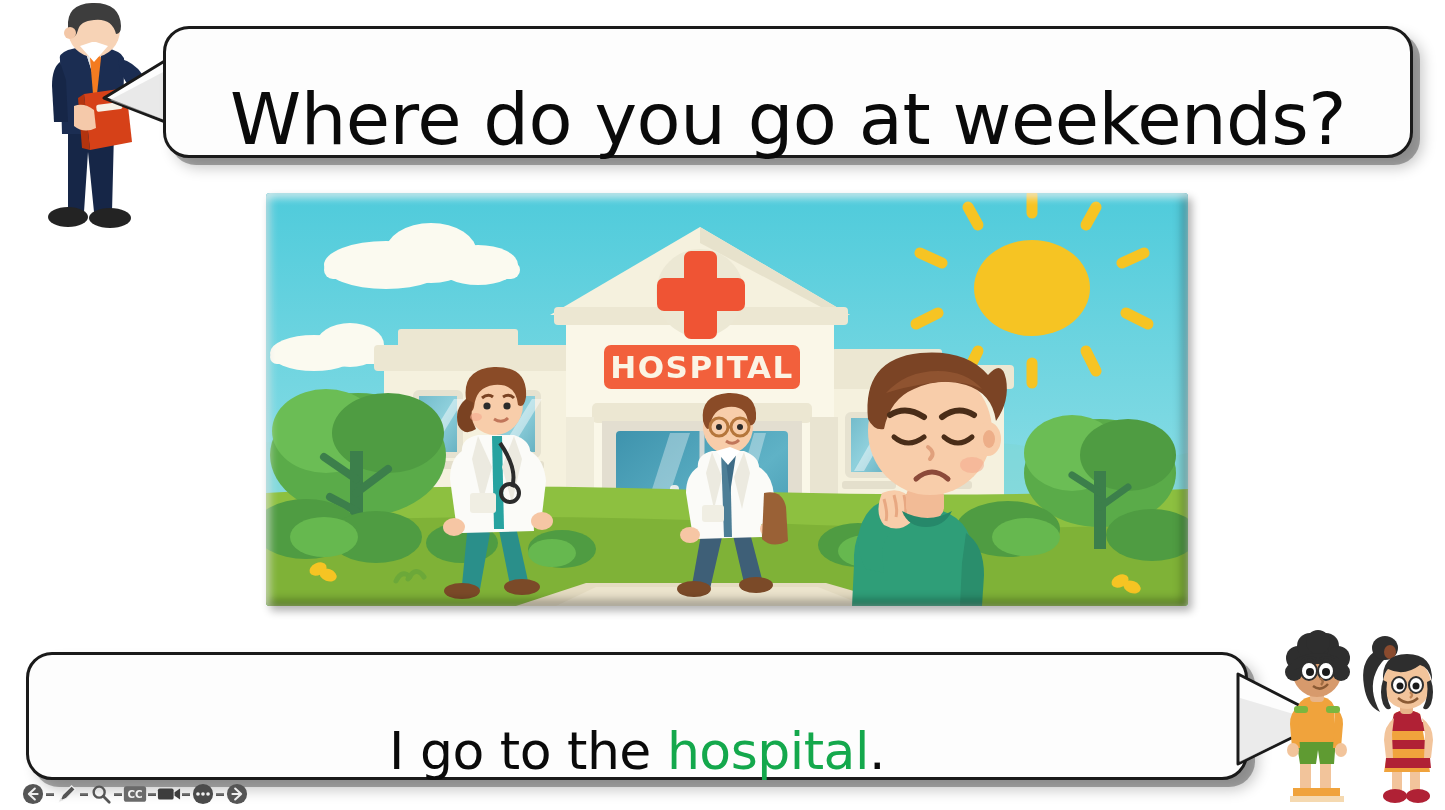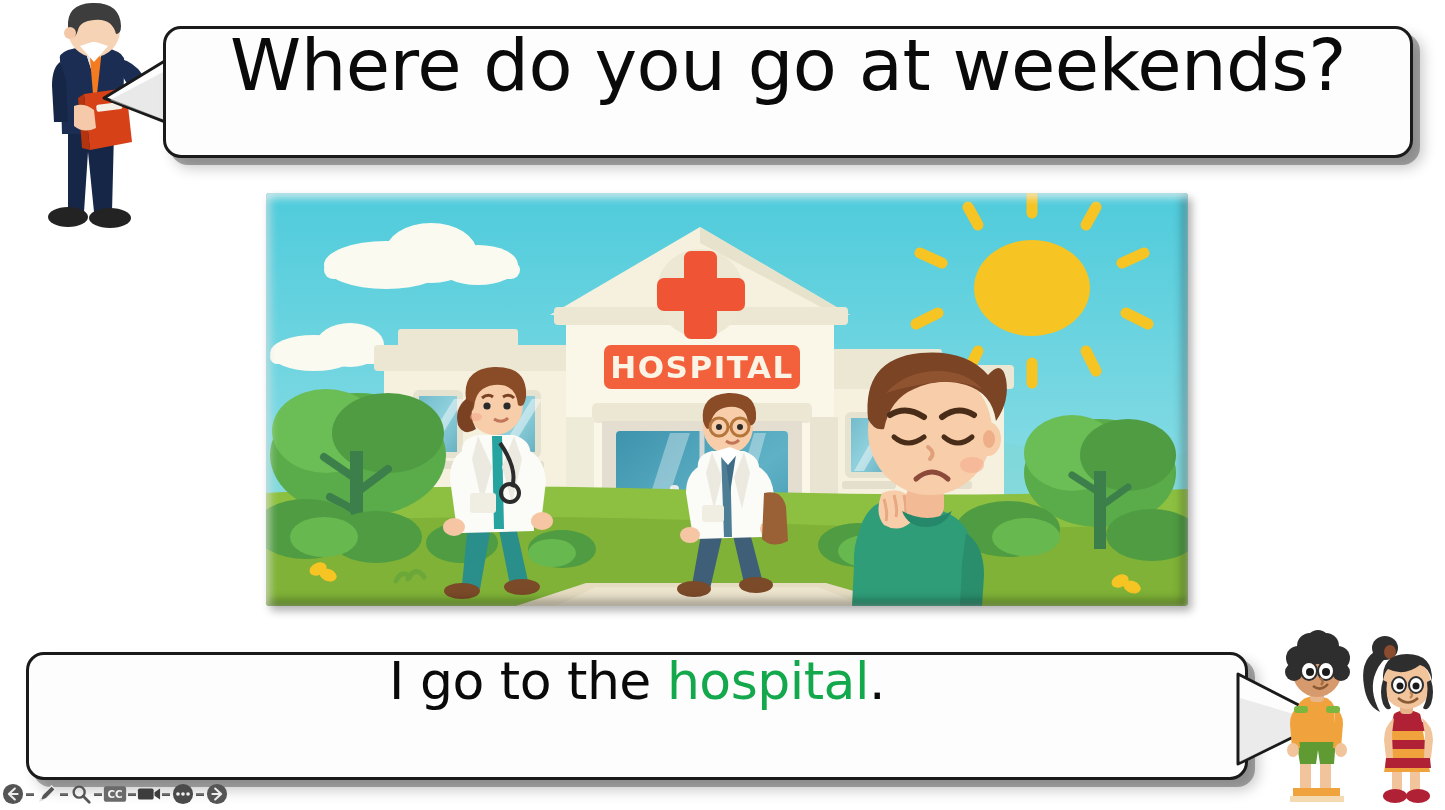--- a/index.html
+++ b/index.html
@@ -9,23 +9,23 @@
     font-family: "DejaVu Sans", sans-serif;
     overflow: hidden;
   }
   #stage { position: relative; width: 1445px; height: 810px; background:#fff; }
 
   
   .bubble {
     position: absolute;
     background: #fdfdfd;
     border: 3px solid #1a1a1a;
-    border-radius: 18px;
+    border-radius: 26px;
     box-shadow: 7px 7px 0 rgba(0,0,0,0.30), 10px 10px 14px rgba(0,0,0,0.22);
-    display: flex; align-items: flex-start; justify-content: center;
+    display: flex; align-items: flex-end; justify-content: center;
   }
   #bubble-top   { left: 163px; top: 26px;  width: 1250px; height: 132px; }
   #bubble-bottom{ left: 26px;  top: 652px; width: 1222px; height: 128px; }
 
   .bubble-text {
     font-family: "DejaVu Sans", sans-serif;
     font-size: 72px;
     font-weight: 400;
     color: #0a0a0a;
     letter-spacing: -0.5px;
@@ -58,21 +58,21 @@
   }
   #picture-frame .bevel-t { position:absolute; inset:0; pointer-events:none; z-index:9;
      box-shadow: inset 0 6px 7px rgba(255,255,255,0.55),
                  inset 6px 0 7px rgba(255,255,255,0.35),
                  inset 0 -7px 8px rgba(0,0,0,0.25),
                  inset -7px 0 8px rgba(0,0,0,0.22); }
   #scene { position:absolute; inset:0; }
 
   
   #toolbar {
-    position: absolute; left: 0; bottom: 3px;
+    position: absolute; left: 20px; bottom: 3px;
     height: 26px; display: flex; align-items: center; gap: 0px;
   }
   .tb-btn { width: 26px; height: 24px; display:flex; align-items:center; justify-content:center; }
   .tb-sep { width: 8px; height: 3px; background: linear-gradient(#8a8a8a,#4a4a4a); }
 </style>
 </head>
 <body>
 
 <div id="stage">
 

